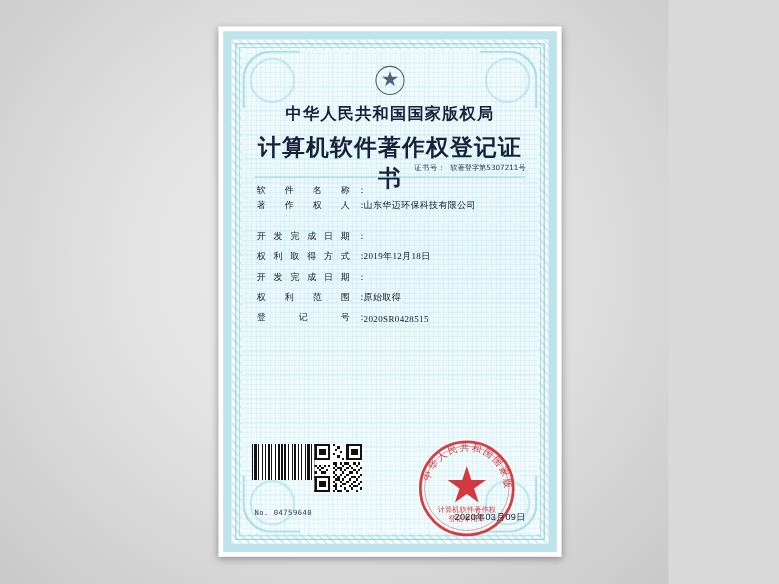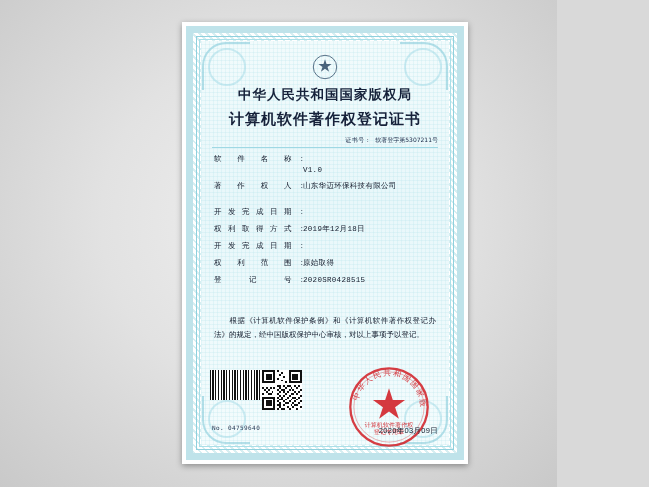--- a/index.html
+++ b/index.html
@@ -108,21 +108,21 @@
     font-weight: bold;
     letter-spacing: 1px;
     color: #16213a;
   }
   .title2 {
     position: absolute;
     top: 58px;
     width: 100%;
     text-align: center;
     font-family: Liberation Serif, serif;
-    font-size: 15px;
+    font-size: 19px;
     font-weight: bold;
     letter-spacing: 1px;
     color: #16213a;
   }
   .certno {
     position: absolute;
     top: 84px;
     right: 2px;
     font-family: "DejaVu Sans", sans-serif;
     font-size: 6px;
@@ -143,21 +143,21 @@
   .fields {
     position: absolute;
     top: 102px;
     left: 4px;
     right: 4px;
   }
   .row {
     display: flex;
     align-items: center;
     margin-bottom: 7px;
-    font-family: Liberation Mono, monospace;
+    font-family: Liberation Serif, serif;
     font-size: 7.5px;
     color: #121a2b;
   }
   .row .label {
     width: 84px;
     text-align: justify;
     text-align-last: justify;
     padding-right: 6px;
     box-sizing: border-box;
     letter-spacing: 0.5px;
@@ -266,25 +266,20 @@
 
       <div class="rule"></div>
 
       <div class="fields">
 
         <div class="row tight">
           <span class="label">软件名称</span>
           <span class="colon">：</span>
         </div>
 
-        <div class="row">
-          <span class="label"></span>
-          <span class="colon"></span>
-          <span class="value">V1.0</span>
-        </div>
 
         <div class="row">
           <span class="label">著作权人</span>
           <span class="colon">：</span>
           <span class="value">山东华迈环保科技有限公司</span>
         </div>
 
         <div class="gap"></div>
 
         <div class="row">
@@ -310,21 +305,20 @@
         </div>
 
         <div class="row">
           <span class="label">登记号</span>
           <span class="colon">：</span>
           <span class="value">2020SR0428515</span>
         </div>
 
       </div>
 
-      <div class="para"><span class="indent"></span><span>根据《计算机软件保护条例》和《计算机软件著作权登记办法》的规定，经中国版权保护中心审核，对以上事项予以登记。</span></div>
 
       <div class="barcode"></div>
       <div class="barcode-no">No. 04759640</div>
 
       <svg class="qr" viewBox="0 0 21 21" shape-rendering="crispEdges">
         <rect width="21" height="21" fill="#ffffff"></rect>
         <g fill="#111111">
           <rect x="0" y="0" width="7" height="1"></rect>
             <rect x="0" y="0" width="1" height="7"></rect>
           <rect x="6" y="0" width="1" height="7"></rect>

